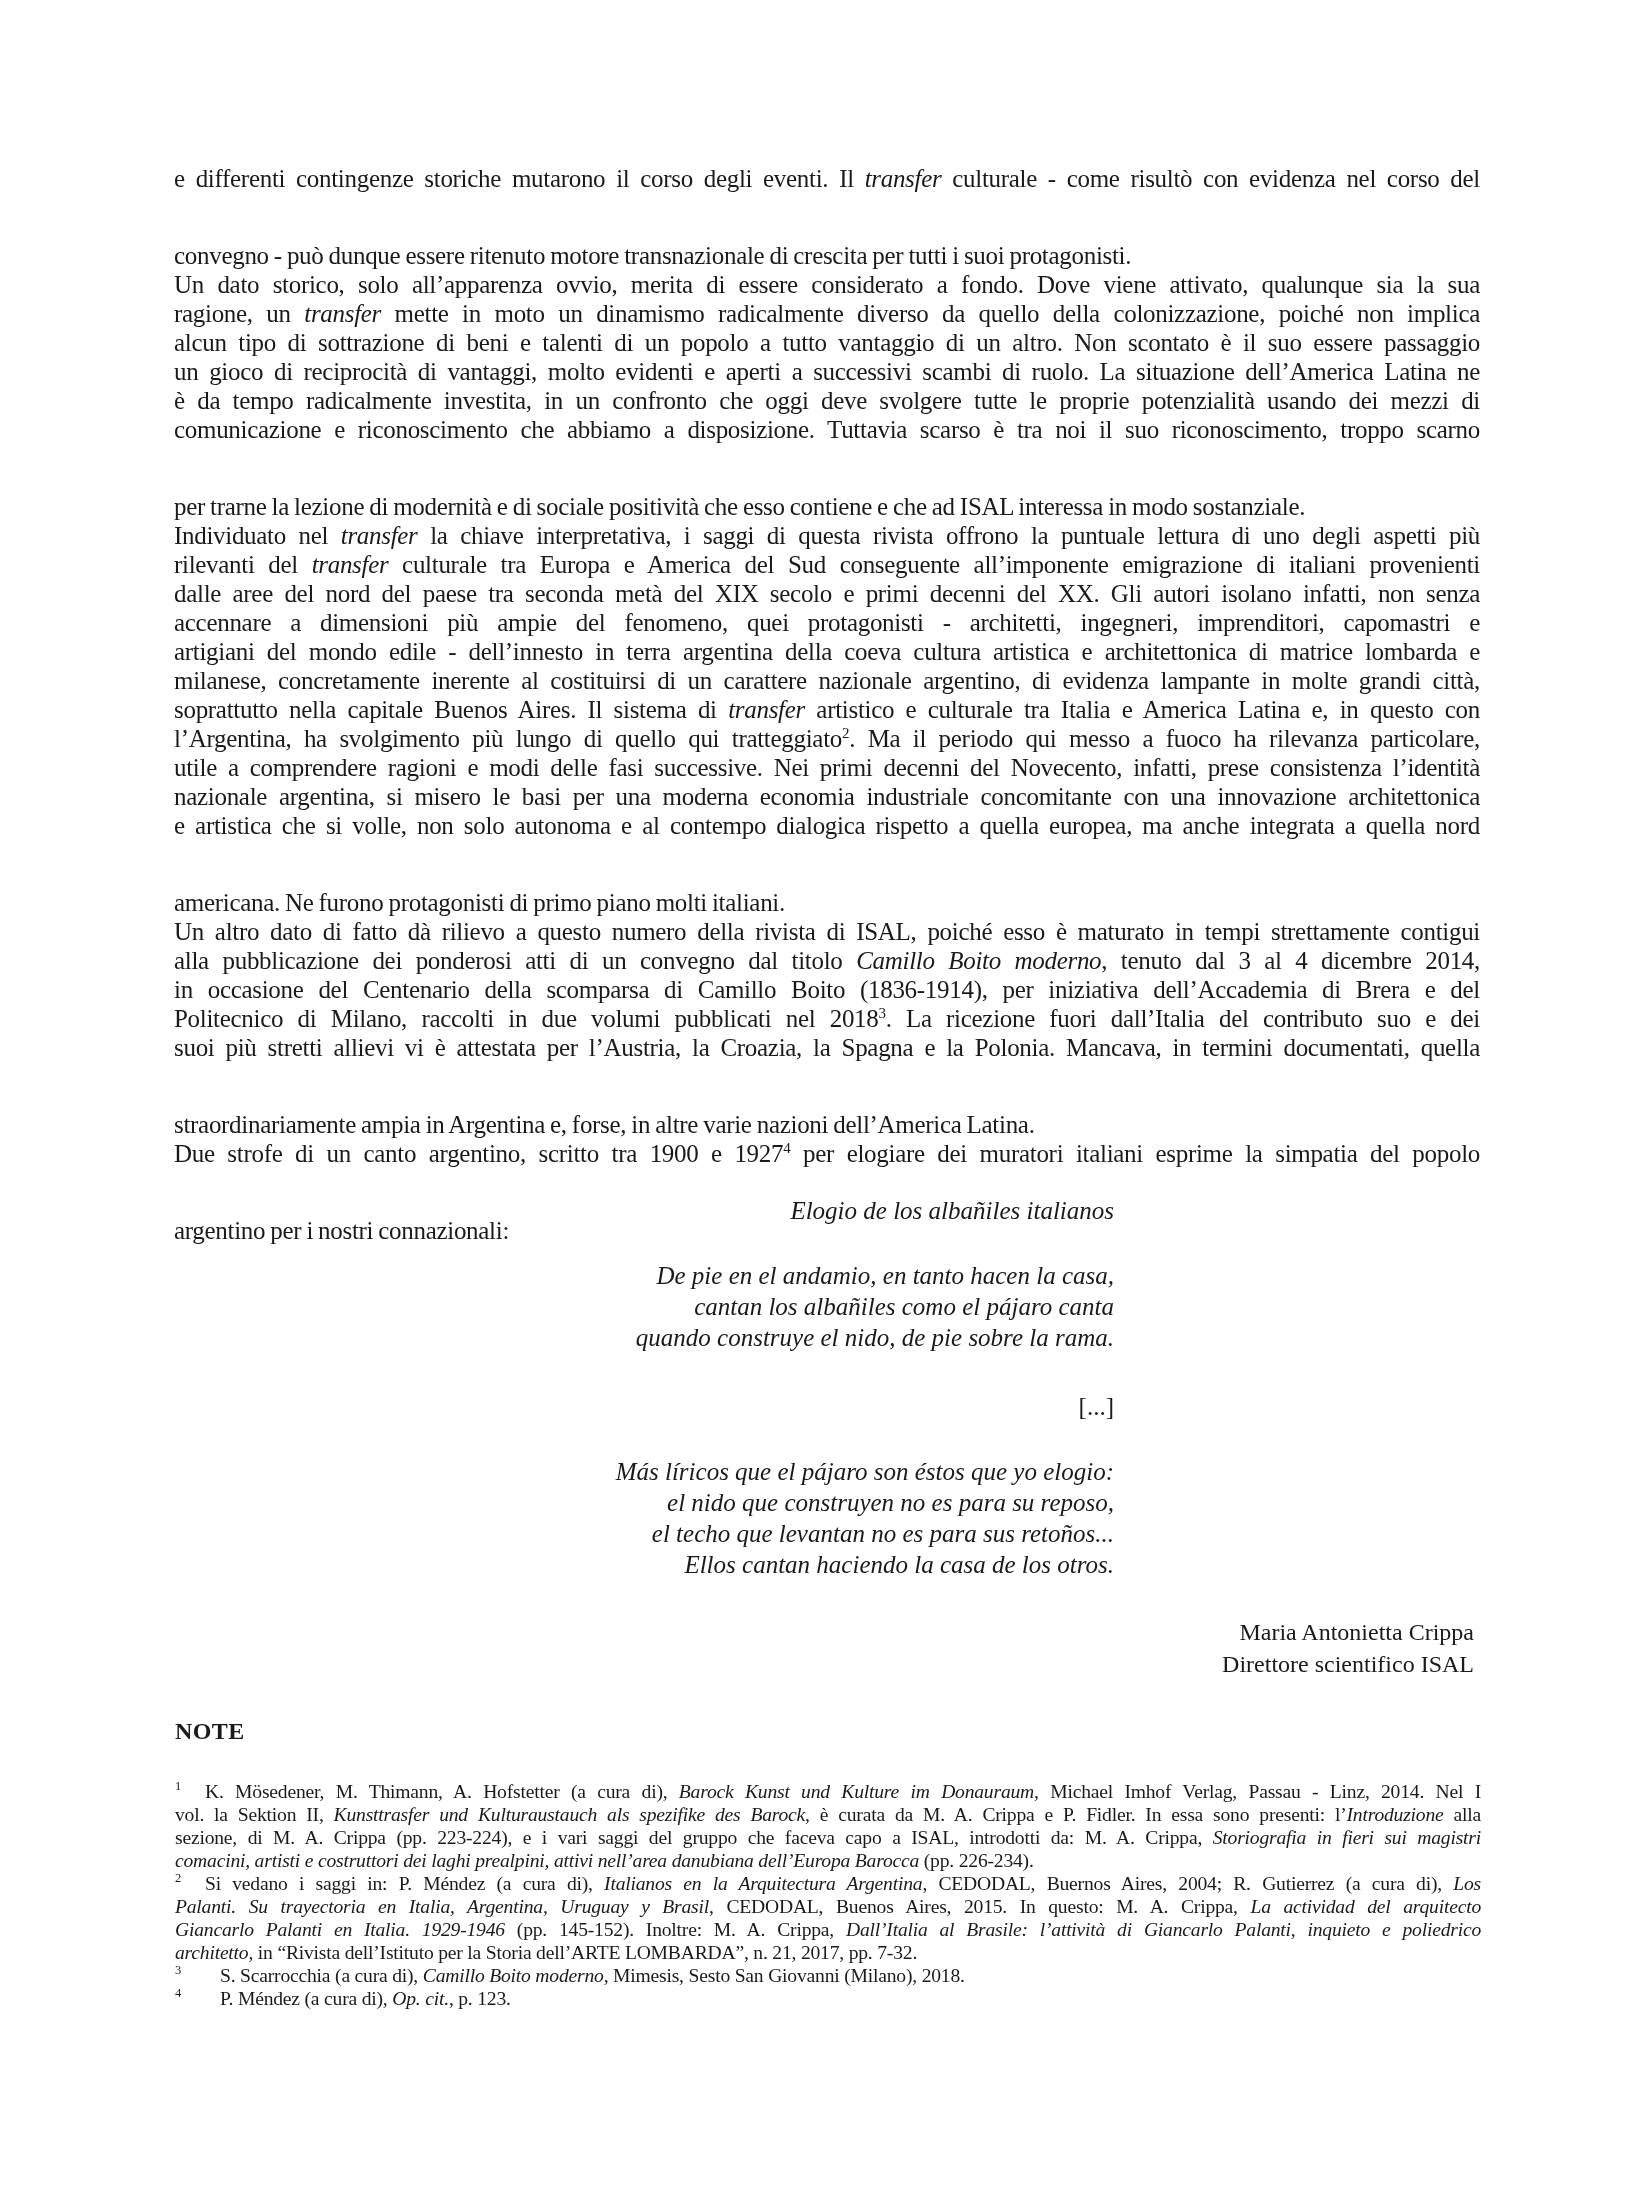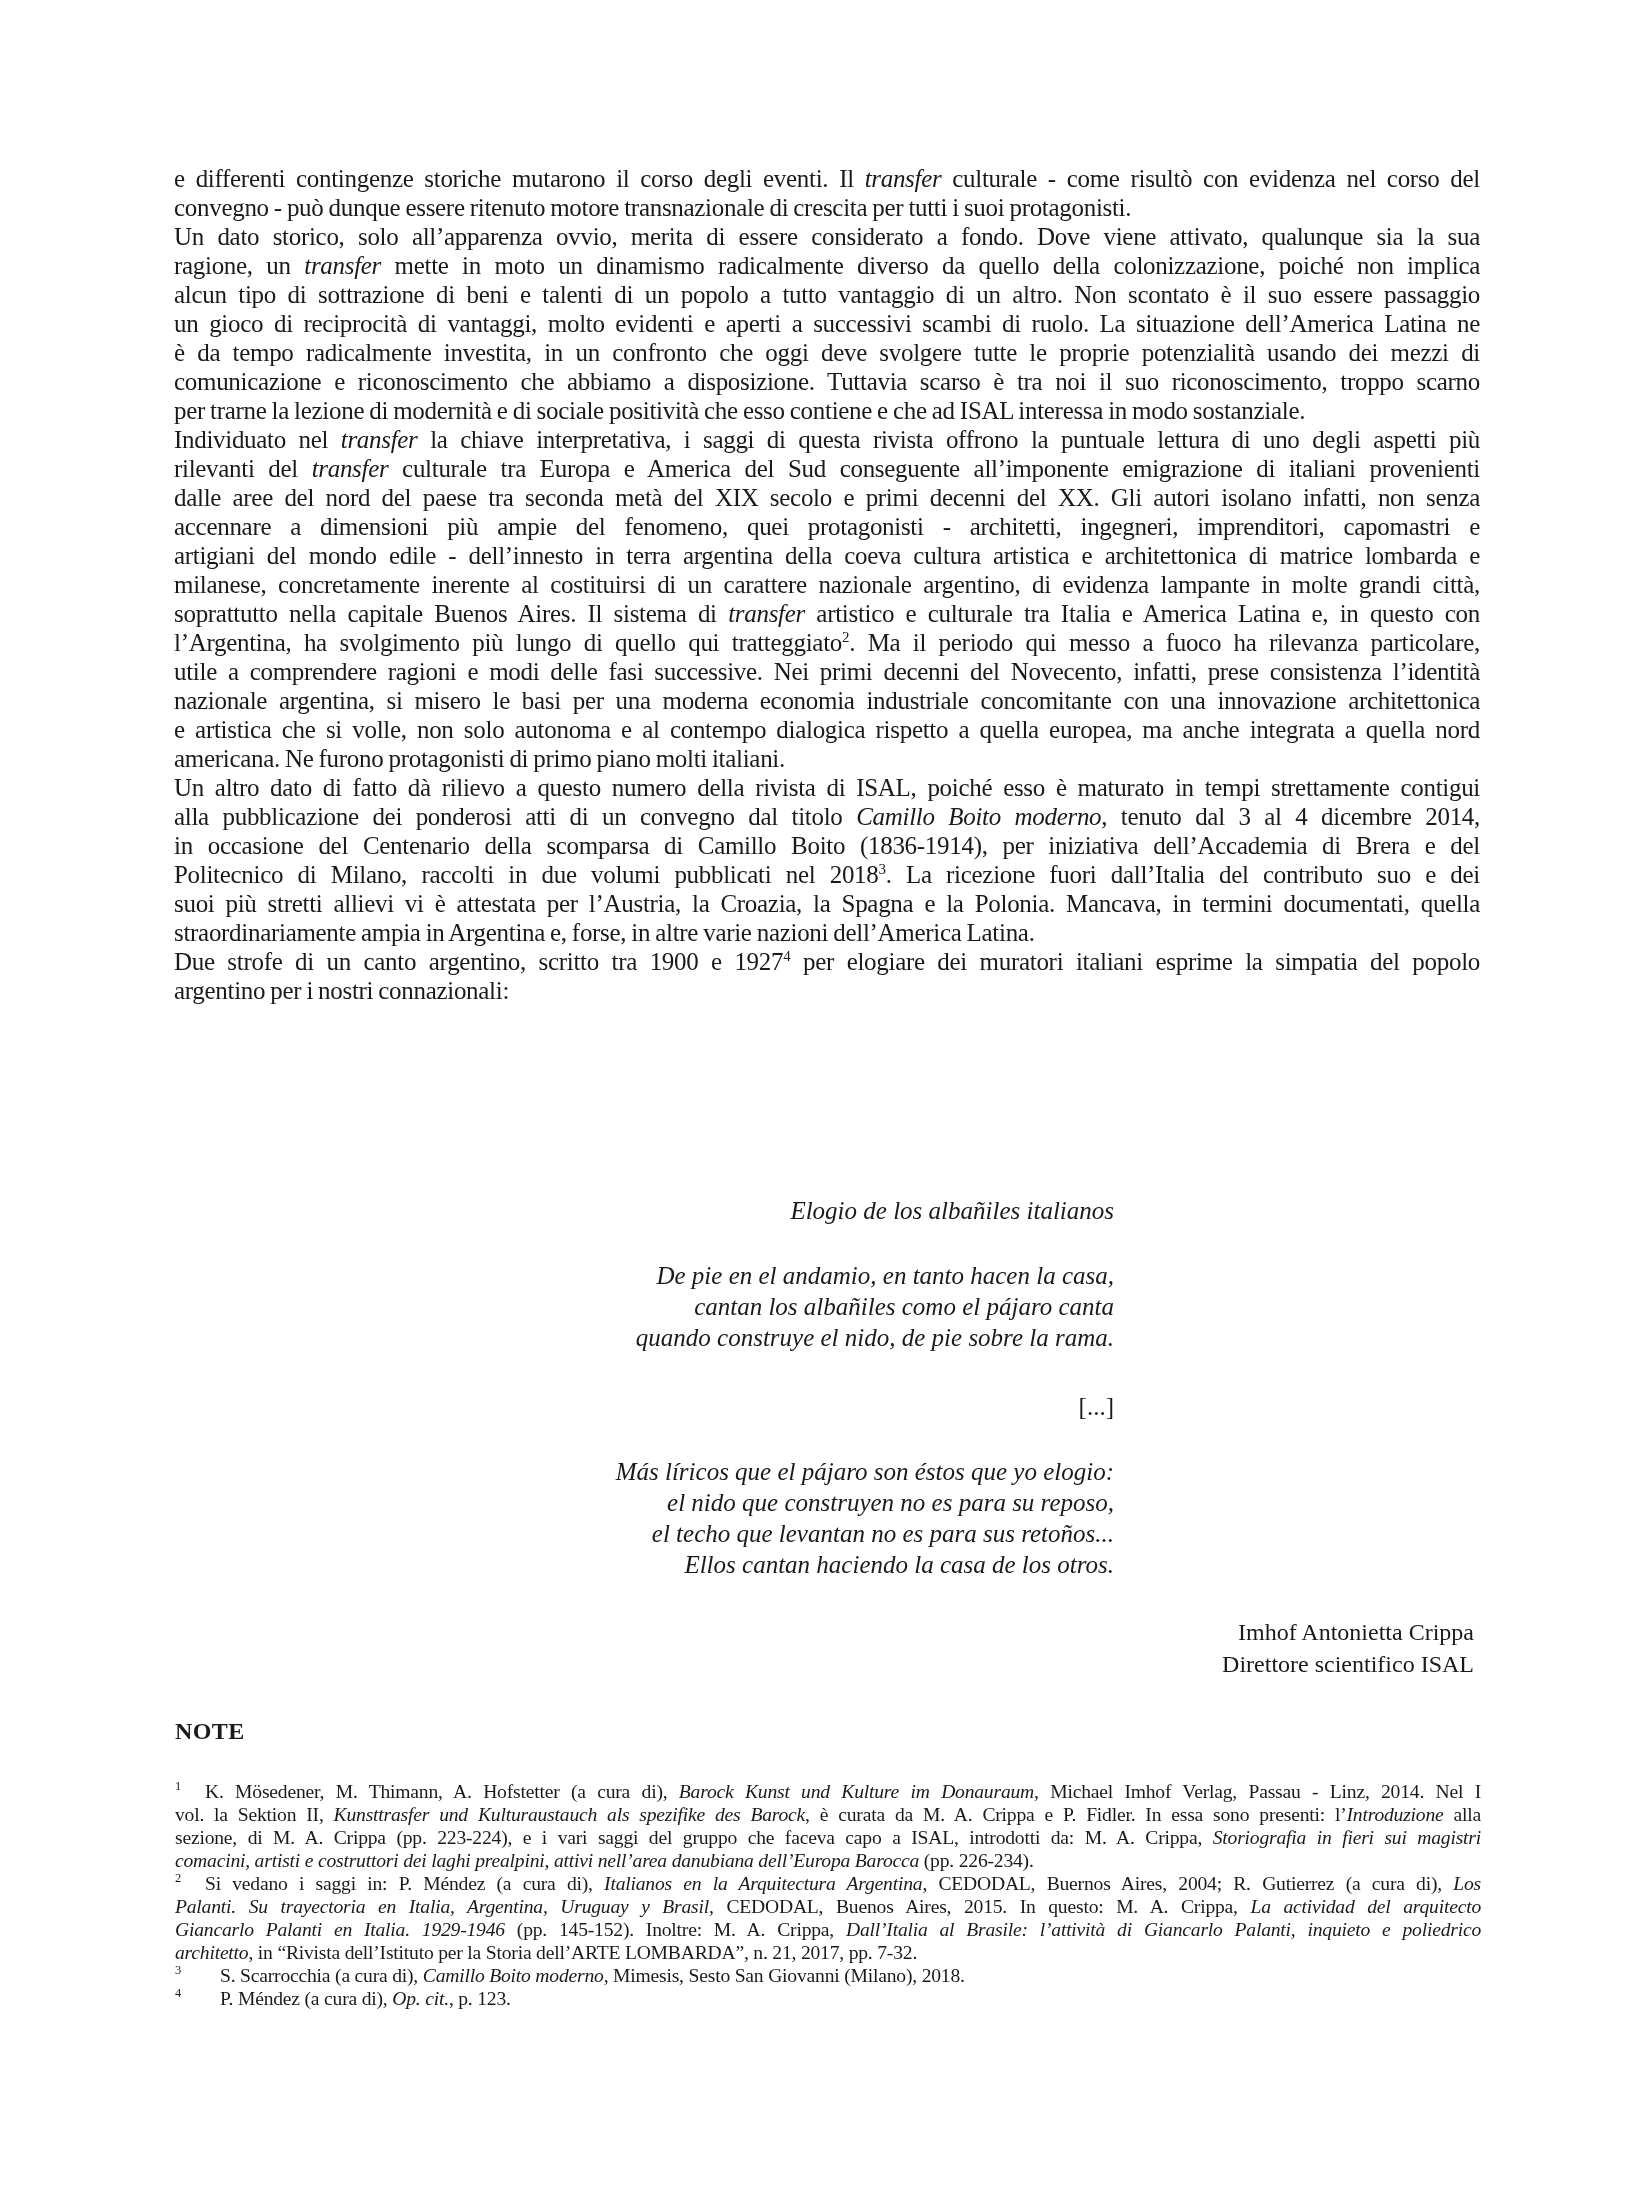--- a/index.html
+++ b/index.html
@@ -1,21 +1,21 @@
 <!DOCTYPE html>
 <html style="font-size:14.3px"><head>
 <meta charset="utf-8">
 <style>
   html, body { margin: 0; padding: 0; background: #ffffff; }
   body { width: 1649px; height: 2211px; position: relative; overflow: hidden; color: #1a1a1a;
          font-family: "Liberation Serif", "DejaVu Serif", serif; }
   .body-text { position: absolute; left: 174px; top: 164px; width: 1306px; }
   .line { font-size: 25px; line-height: 29px; height: 29px; white-space: nowrap; overflow: visible;
           text-align: justify; text-align-last: justify; letter-spacing: -0.3px; word-spacing: -0.9px; }
-  .line.last { text-align-last: left; }
+  .line.last { text-align-last: left; margin-top: 48px; }
   .line i, .fn i { font-style: italic; }
   sup { font-size: 60%; line-height: 0; vertical-align: super; }
   .poem { position: absolute; left: 535px; width: 579px; text-align: right; font-style: italic;
           font-size: 25px; }
   .poem-title { top: 1197px; }
   .stanza1 { top: 1260px; line-height: 31px; }
   .ellipsis { top: 1393px; font-style: normal; }
   .stanza2 { top: 1456px; line-height: 31px; }
   .poem div { white-space: nowrap; }
   .signature { position: absolute; right: 175px; top: 1616px; text-align: right; font-size: 24px; line-height: 32px; }
@@ -71,21 +71,21 @@
 </div>
 <div class="poem ellipsis">[...]</div>
 <div class="poem stanza2">
   <div>Más líricos que el pájaro son éstos que yo elogio:</div>
   <div>el nido que construyen no es para su reposo,</div>
   <div>el techo que levantan no es para sus retoños...</div>
   <div>Ellos cantan haciendo la casa de los otros.</div>
 </div>
 
 <div class="signature">
-  <div>Imhof Antonietta Crippa</div>
+  <div>Maria Antonietta Crippa</div>
   <div>Direttore scientifico ISAL</div>
 </div>
 
 <div class="notes-heading">NOTE</div>
 <div class="footnotes" id="footnotes">
     <div class="fn start"><span class="fn-num">1</span>K. Mösedener, M. Thimann, A. Hofstetter (a cura di), <i>Barock Kunst und Kulture im Donauraum</i>, Michael Imhof Verlag, Passau - Linz, 2014. Nel I</div>
     <div class="fn">vol. la Sektion II, <i>Kunsttrasfer und Kulturaustauch als spezifike des Barock</i>, è curata da M. A. Crippa e P. Fidler. In essa sono presenti: l’<i>Introduzione</i> alla</div>
     <div class="fn">sezione, di M. A. Crippa (pp. 223-224), e i vari saggi del gruppo che faceva capo a ISAL, introdotti da: M. A. Crippa, <i>Storiografia in fieri sui magistri</i></div>
     <div class="fn last"><i>comacini, artisti e costruttori dei laghi prealpini, attivi nell’area danubiana dell’Europa Barocca</i> (pp. 226-234).</div>
     <div class="fn start"><span class="fn-num">2</span>Si vedano i saggi in: P. Méndez (a cura di), <i>Italianos en la Arquitectura Argentina</i>, CEDODAL, Buernos Aires, 2004; R. Gutierrez (a cura di), <i>Los</i></div>

